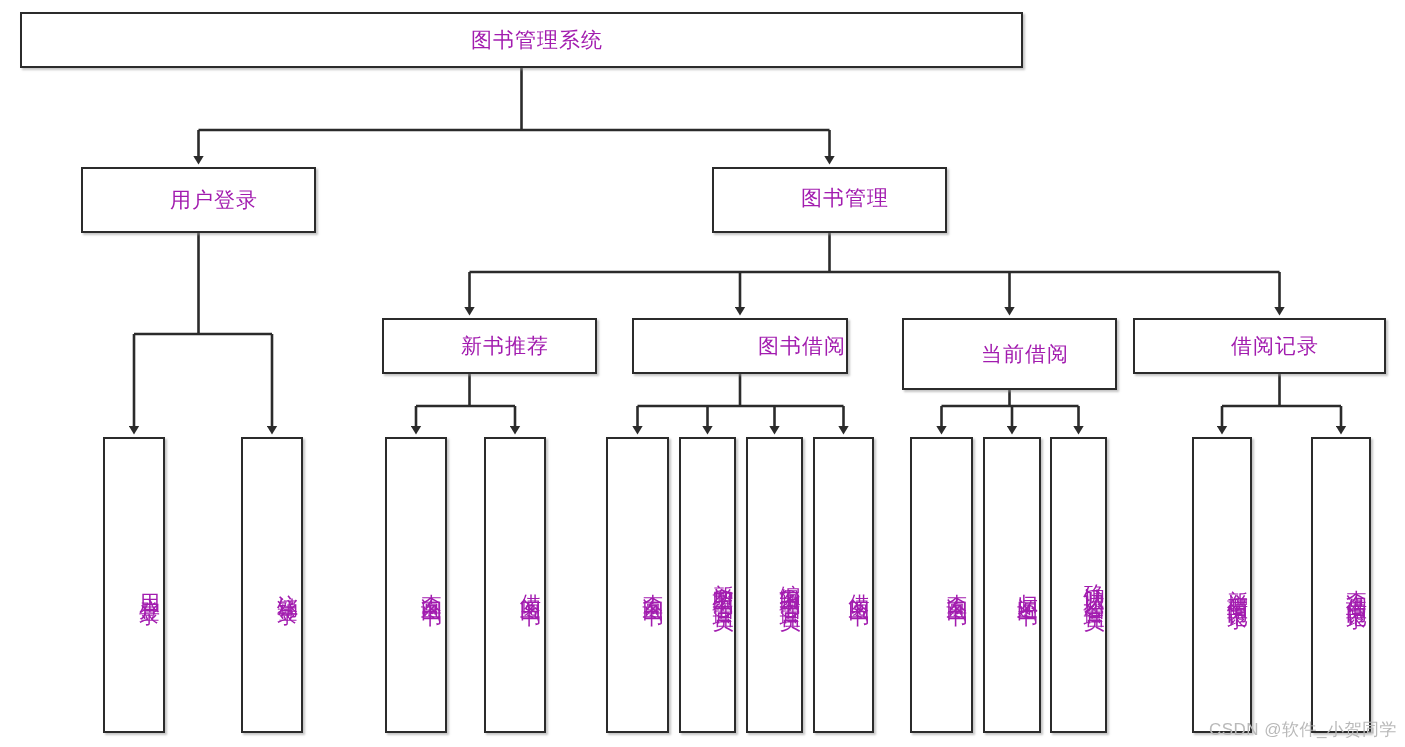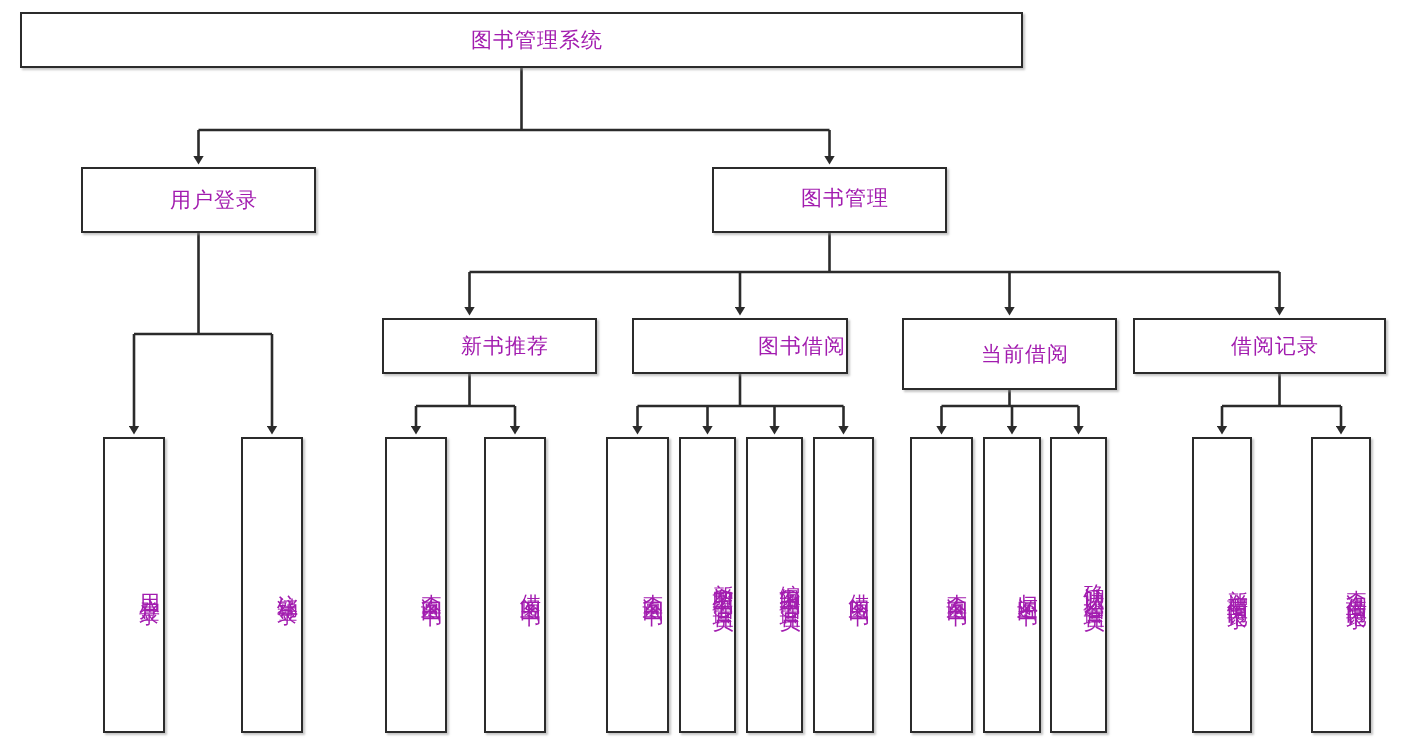--- a/index.html
+++ b/index.html
@@ -167,13 +167,14 @@
         <div class="node-label">确认归还（管理员）</div>
       </div>
       <div class="node shadow vertical" style="left: 1192px; top: 437px; width: 60px; height: 296px;">
         <div class="node-label">新增借阅记录</div>
       </div>
       <div class="node shadow vertical" style="left: 1311px; top: 437px; width: 60px; height: 296px;">
         <div class="node-label">查询借阅记录</div>
       </div>
     </div>
 
+  <div class="watermark">CSDN @软件_小贺同学</div>
 </div>
 
 </body></html>

